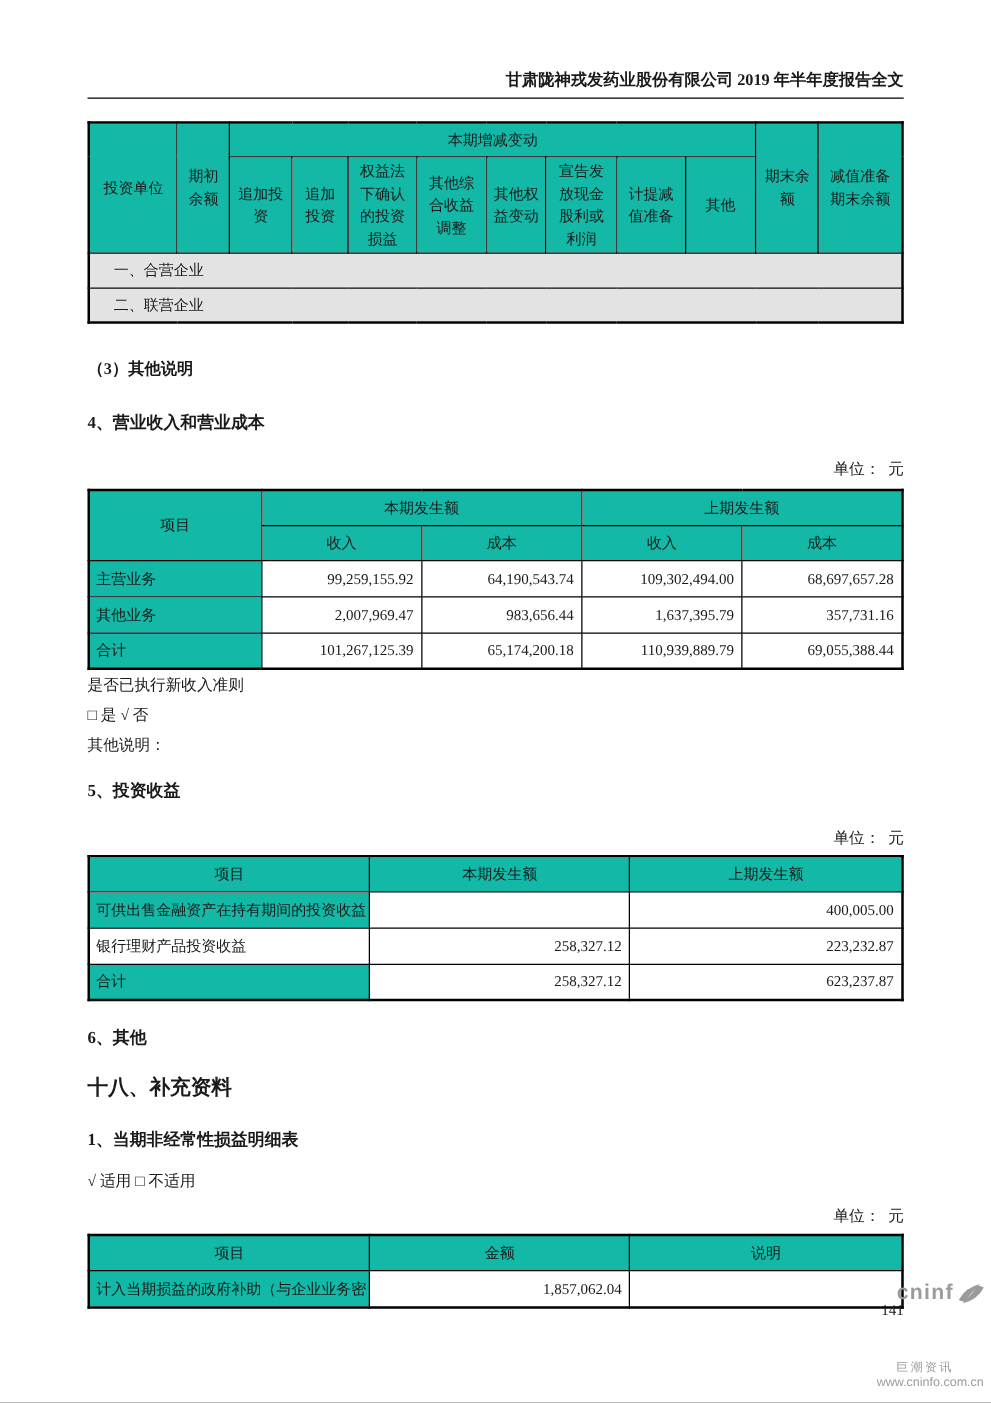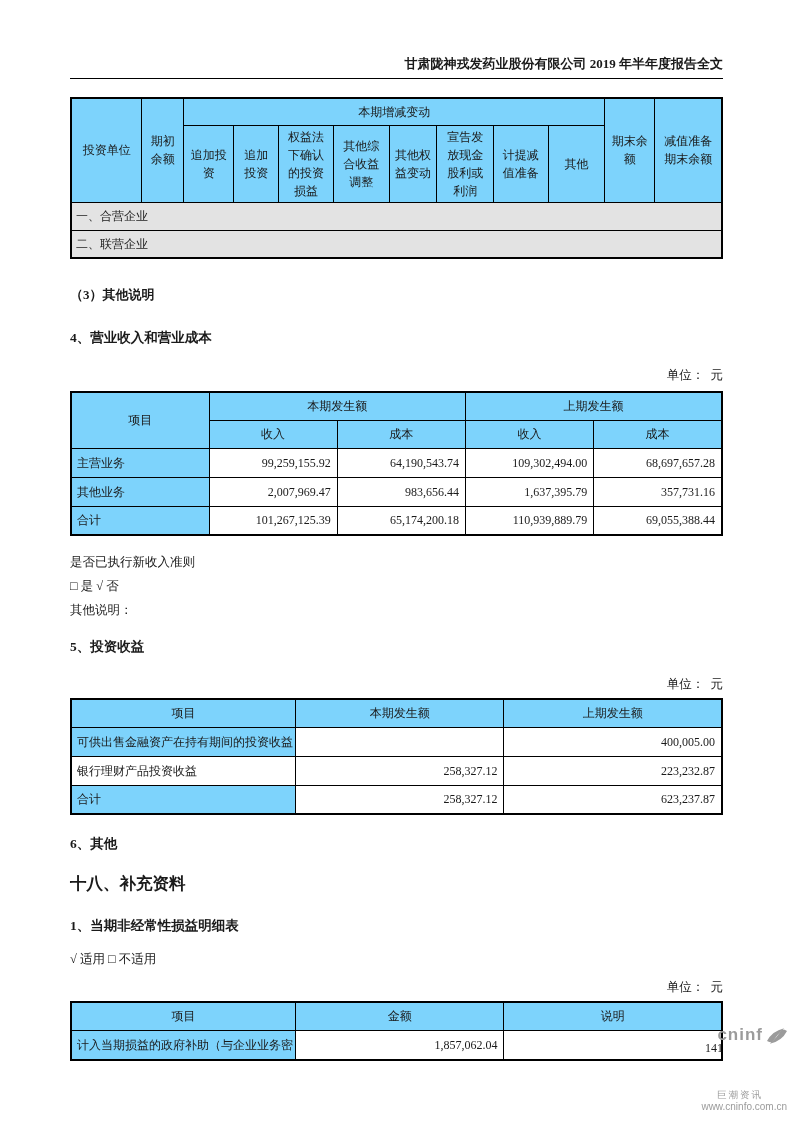--- a/index.html
+++ b/index.html
@@ -13,32 +13,32 @@
   .content { position:absolute; left:70px; top:0; width:653px; }
 
   .doc-header {
     padding-top:56px; padding-bottom:6px;
     border-bottom:1.5px solid #000;
     text-align:right; font-size:13px; line-height:16px;font-weight:bold;
   }
 
   table.tbl { border-collapse:collapse; width:100%; table-layout:fixed; border:2px solid #000; }
   table.tbl td { border:1px solid #000; padding:2px 5px; font-size:12px; line-height:1.5; vertical-align:middle; overflow:hidden; }
-  .gray  { background:#7dd3fc; }
+  .gray  { background:#14b8a6; }
   .gray2 { background:#e3e3e3; }
   .c { text-align:center; }
   .l { text-align:left; }
   .num { text-align:right; padding-right:6px !important; }
 
   .tbl-invest { margin-top:18px; }
   .tbl-invest td { font-size:11.5px; line-height:1.55; padding:1px 3px; }
   .tbl-invest tr.r1 { height:27px; }
   .tbl-invest tr.r2 { height:62px; }
   .tbl-invest tr.body { height:28px; }
-  .tbl-invest tr.body td { padding-left:4px; }
+  .tbl-invest tr.body td { padding-left:19px; }
 
   .h-small { font-weight:bold; font-size:13px;  line-height:17px; margin-top:27px; }
   .h-mid   { font-weight:bold; font-size:13.5px; line-height:18px; margin-top:26px; }
   .h-big   { font-weight:bold; font-size:16.5px; line-height:22px; margin-top:20px; }
 
   .unit-line { text-align:right; font-size:12.5px; line-height:16px; margin-top:20px; white-space:pre; }
   .plain-line { font-size:12.5px; line-height:16px; margin-top:8px; white-space:pre; }
 
   .tbl-rev { margin-top:8px; }
   .tbl-rev tr.hr { height:28px; }
@@ -156,21 +156,21 @@
       <tr class="dr">
         <td class="gray l">合计</td>
         <td class="num">101,267,125.39</td>
         <td class="num">65,174,200.18</td>
         <td class="num">110,939,889.79</td>
         <td class="num">69,055,388.44</td>
       </tr>
     </tbody>
       </table>
 
-    <div class="plain-line" style="margin-top:18px;">是否已执行新收入准则</div>
+    <div class="plain-line" style="margin-top:4px;">是否已执行新收入准则</div>
     <div class="plain-line">□ 是 √ 否</div>
     <div class="plain-line">其他说明：</div>
 
     <div class="h-mid" style="margin-top:20px;">5、投资收益</div>
 
     <div class="unit-line">单位：  元</div>
 
     <table class="tbl tbl-inv">
       <colgroup>
         <col style="width:34.5%">

